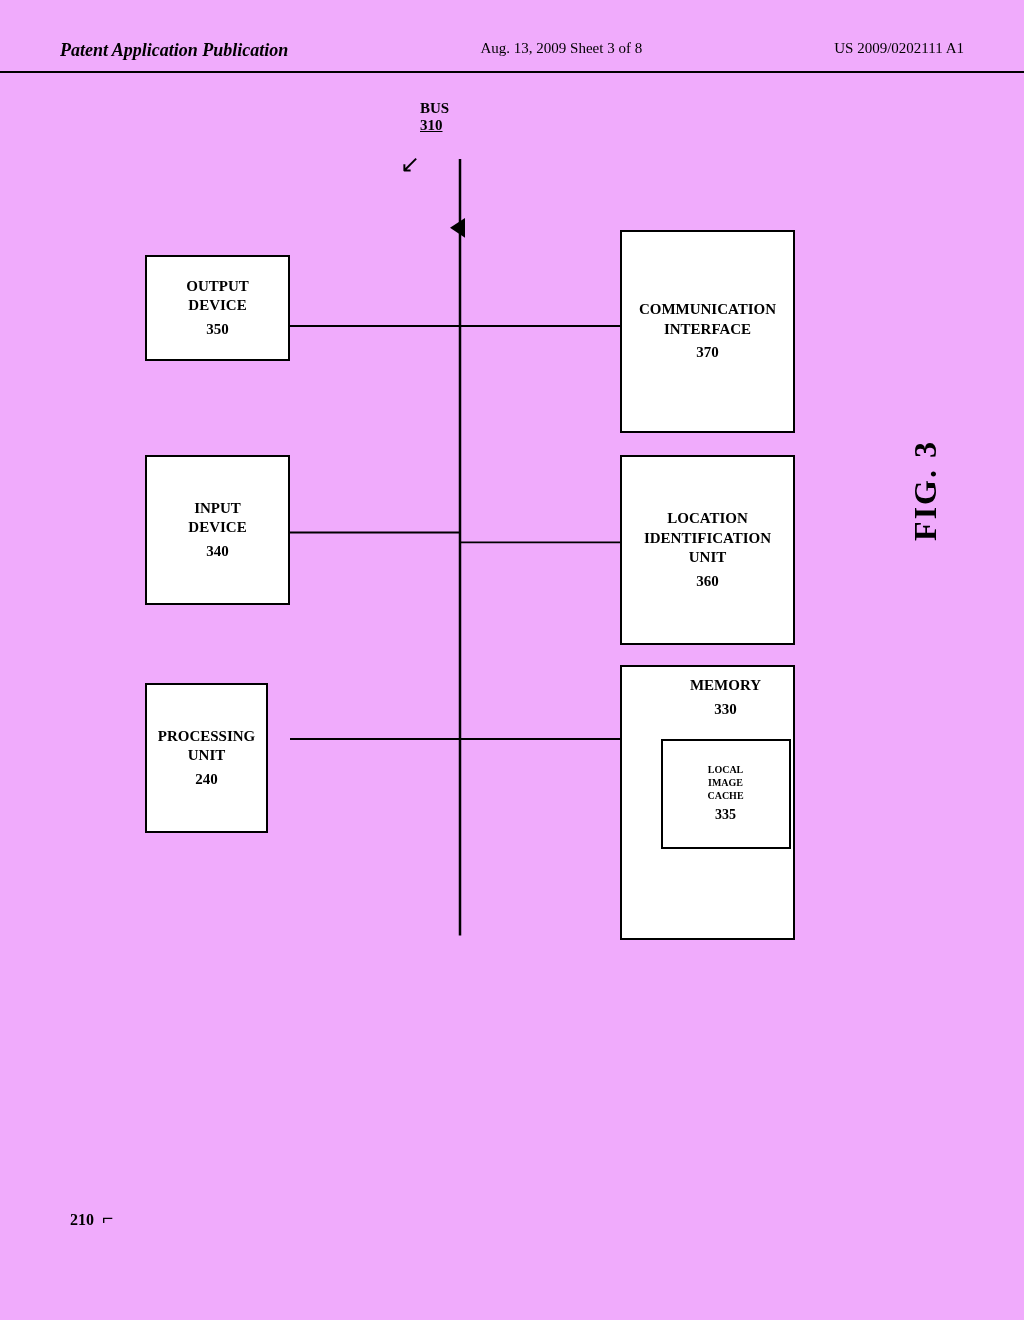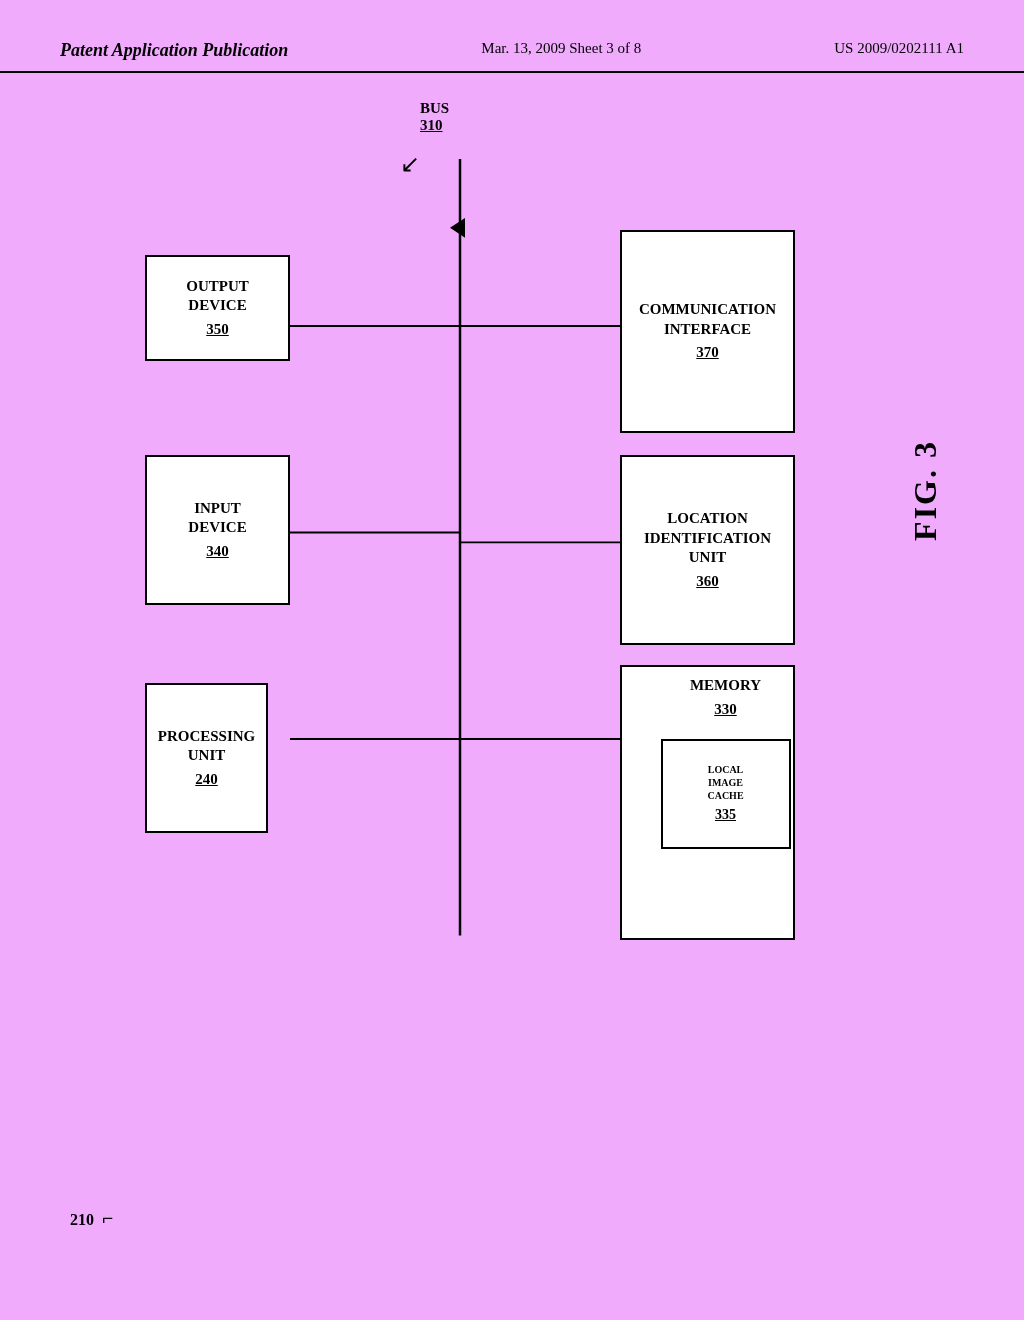--- a/index.html
+++ b/index.html
@@ -71,21 +71,20 @@
       display: flex;
       flex-direction: column;
       align-items: center;
       justify-content: center;
       text-align: center;
       font-size: 15px;
       font-weight: bold;
       line-height: 1.3;
     }
     .block .ref-num {
-      text-decoration: underline;
       margin-top: 4px;
       font-size: 15px;
     }
 
     
     .diagram-svg {
       position: absolute;
       top: 0;
       left: 0;
       width: 100%;
@@ -110,21 +109,21 @@
     }
 
   </style>
 </head>
 <body>
 
 <div class="page">
 
   <div class="header">
     <div class="header-left">Patent Application Publication</div>
-    <div class="header-center">Mar. 13, 2009  Sheet 3 of 8</div>
+    <div class="header-center">Aug. 13, 2009  Sheet 3 of 8</div>
     <div class="header-right">US 2009/0202111 A1</div>
   </div>
 
   <div class="diagram-area">
 
     <svg class="diagram-svg" viewBox="0 0 904 1180" preserveAspectRatio="none">
 
       <line x1="400" y1="60" x2="400" y2="850" stroke="#000" stroke-width="2.5"></line>
 
       <polygon points="390,130 405,120 405,140" fill="#000"></polygon>

